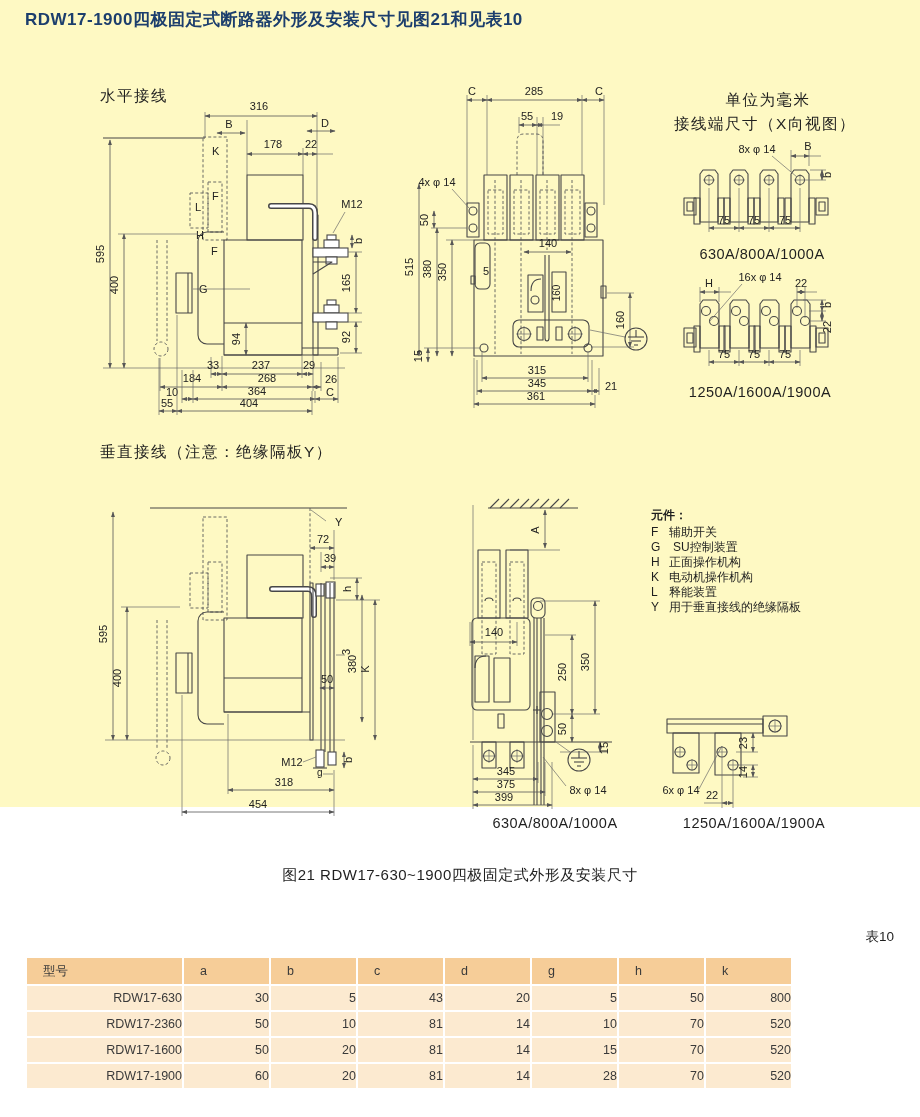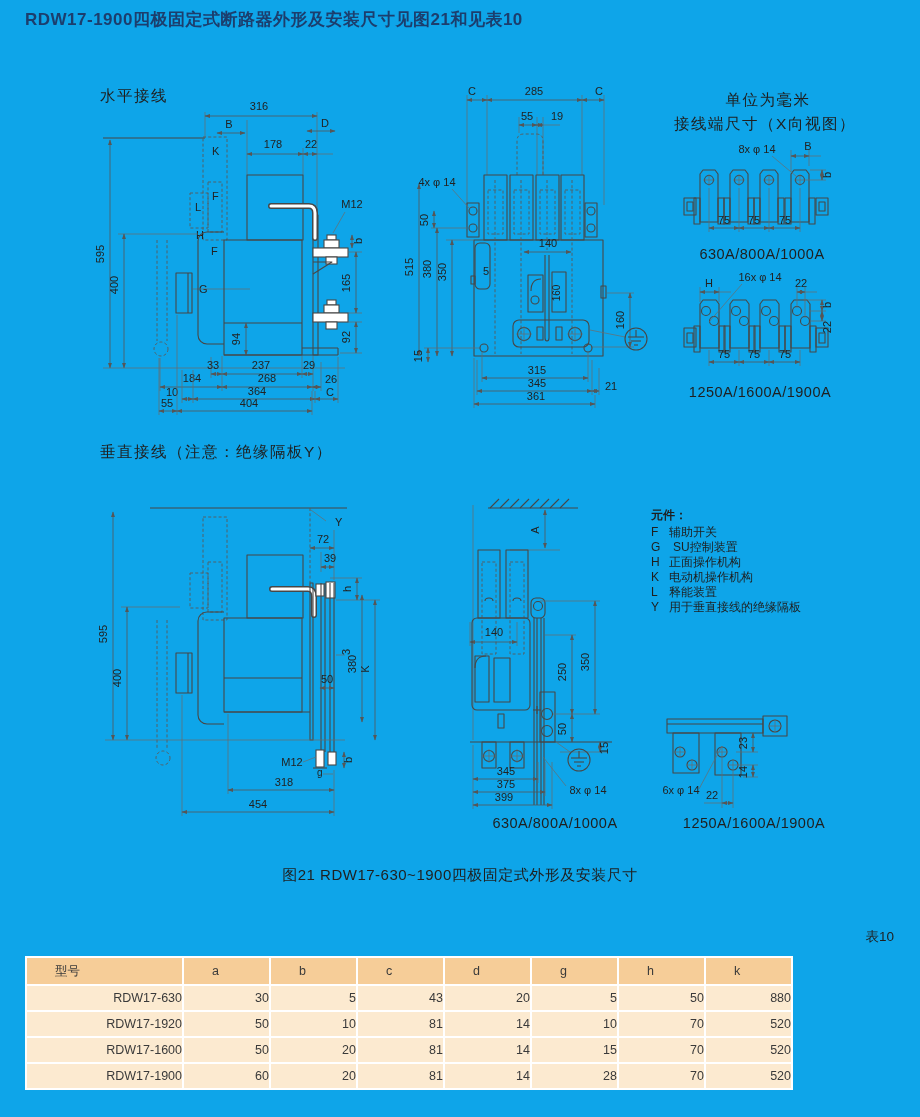--- a/index.html
+++ b/index.html
@@ -1,34 +1,34 @@
 <!DOCTYPE html>
 <html><head>
 <meta charset="utf-8">
 <style>
   html,body{margin:0;padding:0;background:#fff;width:920px;height:1117px;overflow:hidden;
     font-family:"Liberation Sans",sans-serif;}
-  #page{position:relative;width:920px;height:1117px;background:#0ea5e9;}
+  #page{position:relative;width:920px;height:807px;background:#fef9c3;}
   #doc-title{position:absolute;left:25px;top:8px;margin:0;font-size:17px;font-weight:bold;
     color:#1c3e6d;letter-spacing:.5px;}
   svg text{font-family:"Liberation Sans",sans-serif;}
   .s{fill:none;stroke:#474747;stroke-width:1.1;stroke-linejoin:round;}
   .sf{fill:#ffffff;stroke:#474747;stroke-width:1.1;}
   .sd{fill:none;stroke:#5a5a5a;stroke-width:.9;stroke-dasharray:3 2.2;}
   .ext{fill:none;stroke:#6b6b6b;stroke-width:.7;}
   .dim{fill:none;stroke:#565656;stroke-width:.8;marker-start:url(#ar);marker-end:url(#ar);}
   .t{font-size:11px;fill:#222;}
   .t10{font-size:10px;fill:#222;}
   .th{font-size:15.5px;fill:#1f1f1f;letter-spacing:1.5px;}
   .tc{font-size:14.5px;fill:#1f1f1f;letter-spacing:.5px;}
   .tleg{font-size:12px;fill:#1f1f1f;}
   #fig-table{position:absolute;left:25px;top:956px;border-collapse:separate;border-spacing:2px;
     background:#fff;table-layout:fixed;}
   #fig-table th,#fig-table td{font-size:12.5px;font-weight:normal;color:#3a3a3a;text-align:left;
-    padding:0 0 0 28px;height:24px;overflow:hidden;white-space:nowrap;}
+    padding:0 0 0 16px;height:24px;overflow:hidden;white-space:nowrap;}
   #fig-table th{background:#f6cd98;height:26px;}
   #fig-table td{background:#fcead0;text-align:right;}
   .col-model{width:155px;}
   .col-dim{width:85px;}
 </style>
 </head>
 <body>
 
 <div id="page">
   <h1 id="doc-title">RDW17-1900四极固定式断路器外形及安装尺寸见图21和见表10</h1>
@@ -643,24 +643,24 @@
     </thead>
     <tbody>
       <tr>
         <td>RDW17-630</td>
         <td>30</td>
         <td>5</td>
         <td>43</td>
         <td>20</td>
         <td>5</td>
         <td>50</td>
-        <td>880</td>
+        <td>800</td>
       </tr>
       <tr>
-        <td>RDW17-1920</td>
+        <td>RDW17-2360</td>
         <td>50</td>
         <td>10</td>
         <td>81</td>
         <td>14</td>
         <td>10</td>
         <td>70</td>
         <td>520</td>
       </tr>
       <tr>
         <td>RDW17-1600</td>

